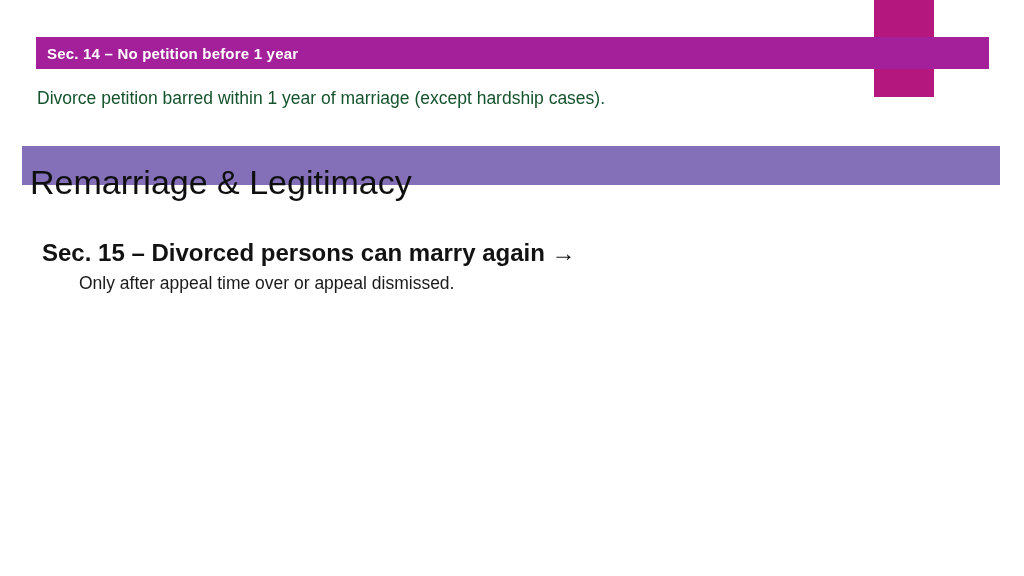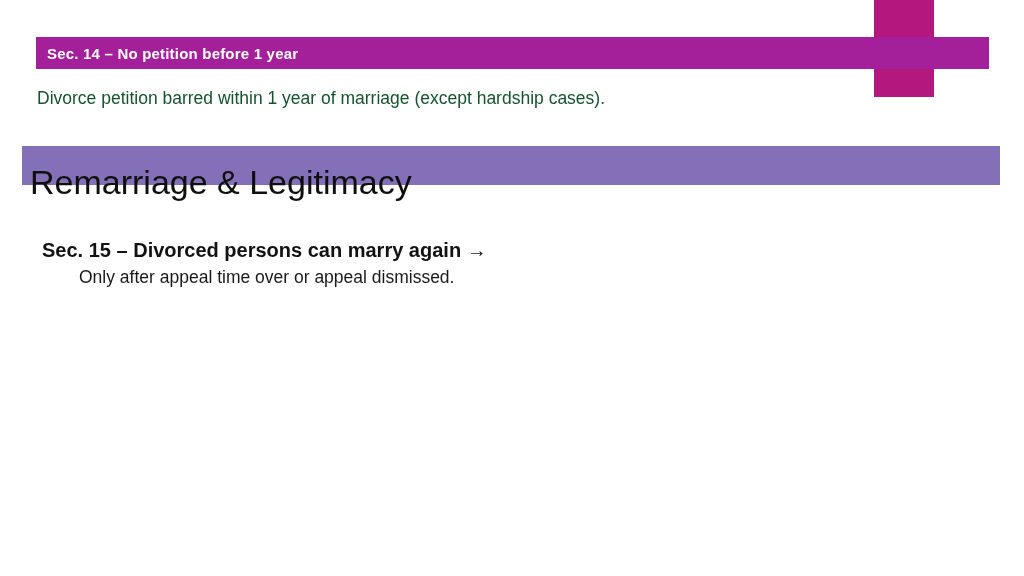--- a/index.html
+++ b/index.html
@@ -84,21 +84,21 @@
   .content {
     position: absolute;
     left: 42px;
     top: 236px;
     width: 900px;
   }
   .item {
     margin-bottom: 24px;
   }
   .item-heading {
-    font-size: 20px;
+    font-size: 24px;
     font-weight: bold;
     color: #121212;
     line-height: 1.45;
     white-space: nowrap;
   }
   .item-detail {
     font-size: 17.5px;
     color: #1a1a1a;
     line-height: 1.45;
     padding-left: 5px;

